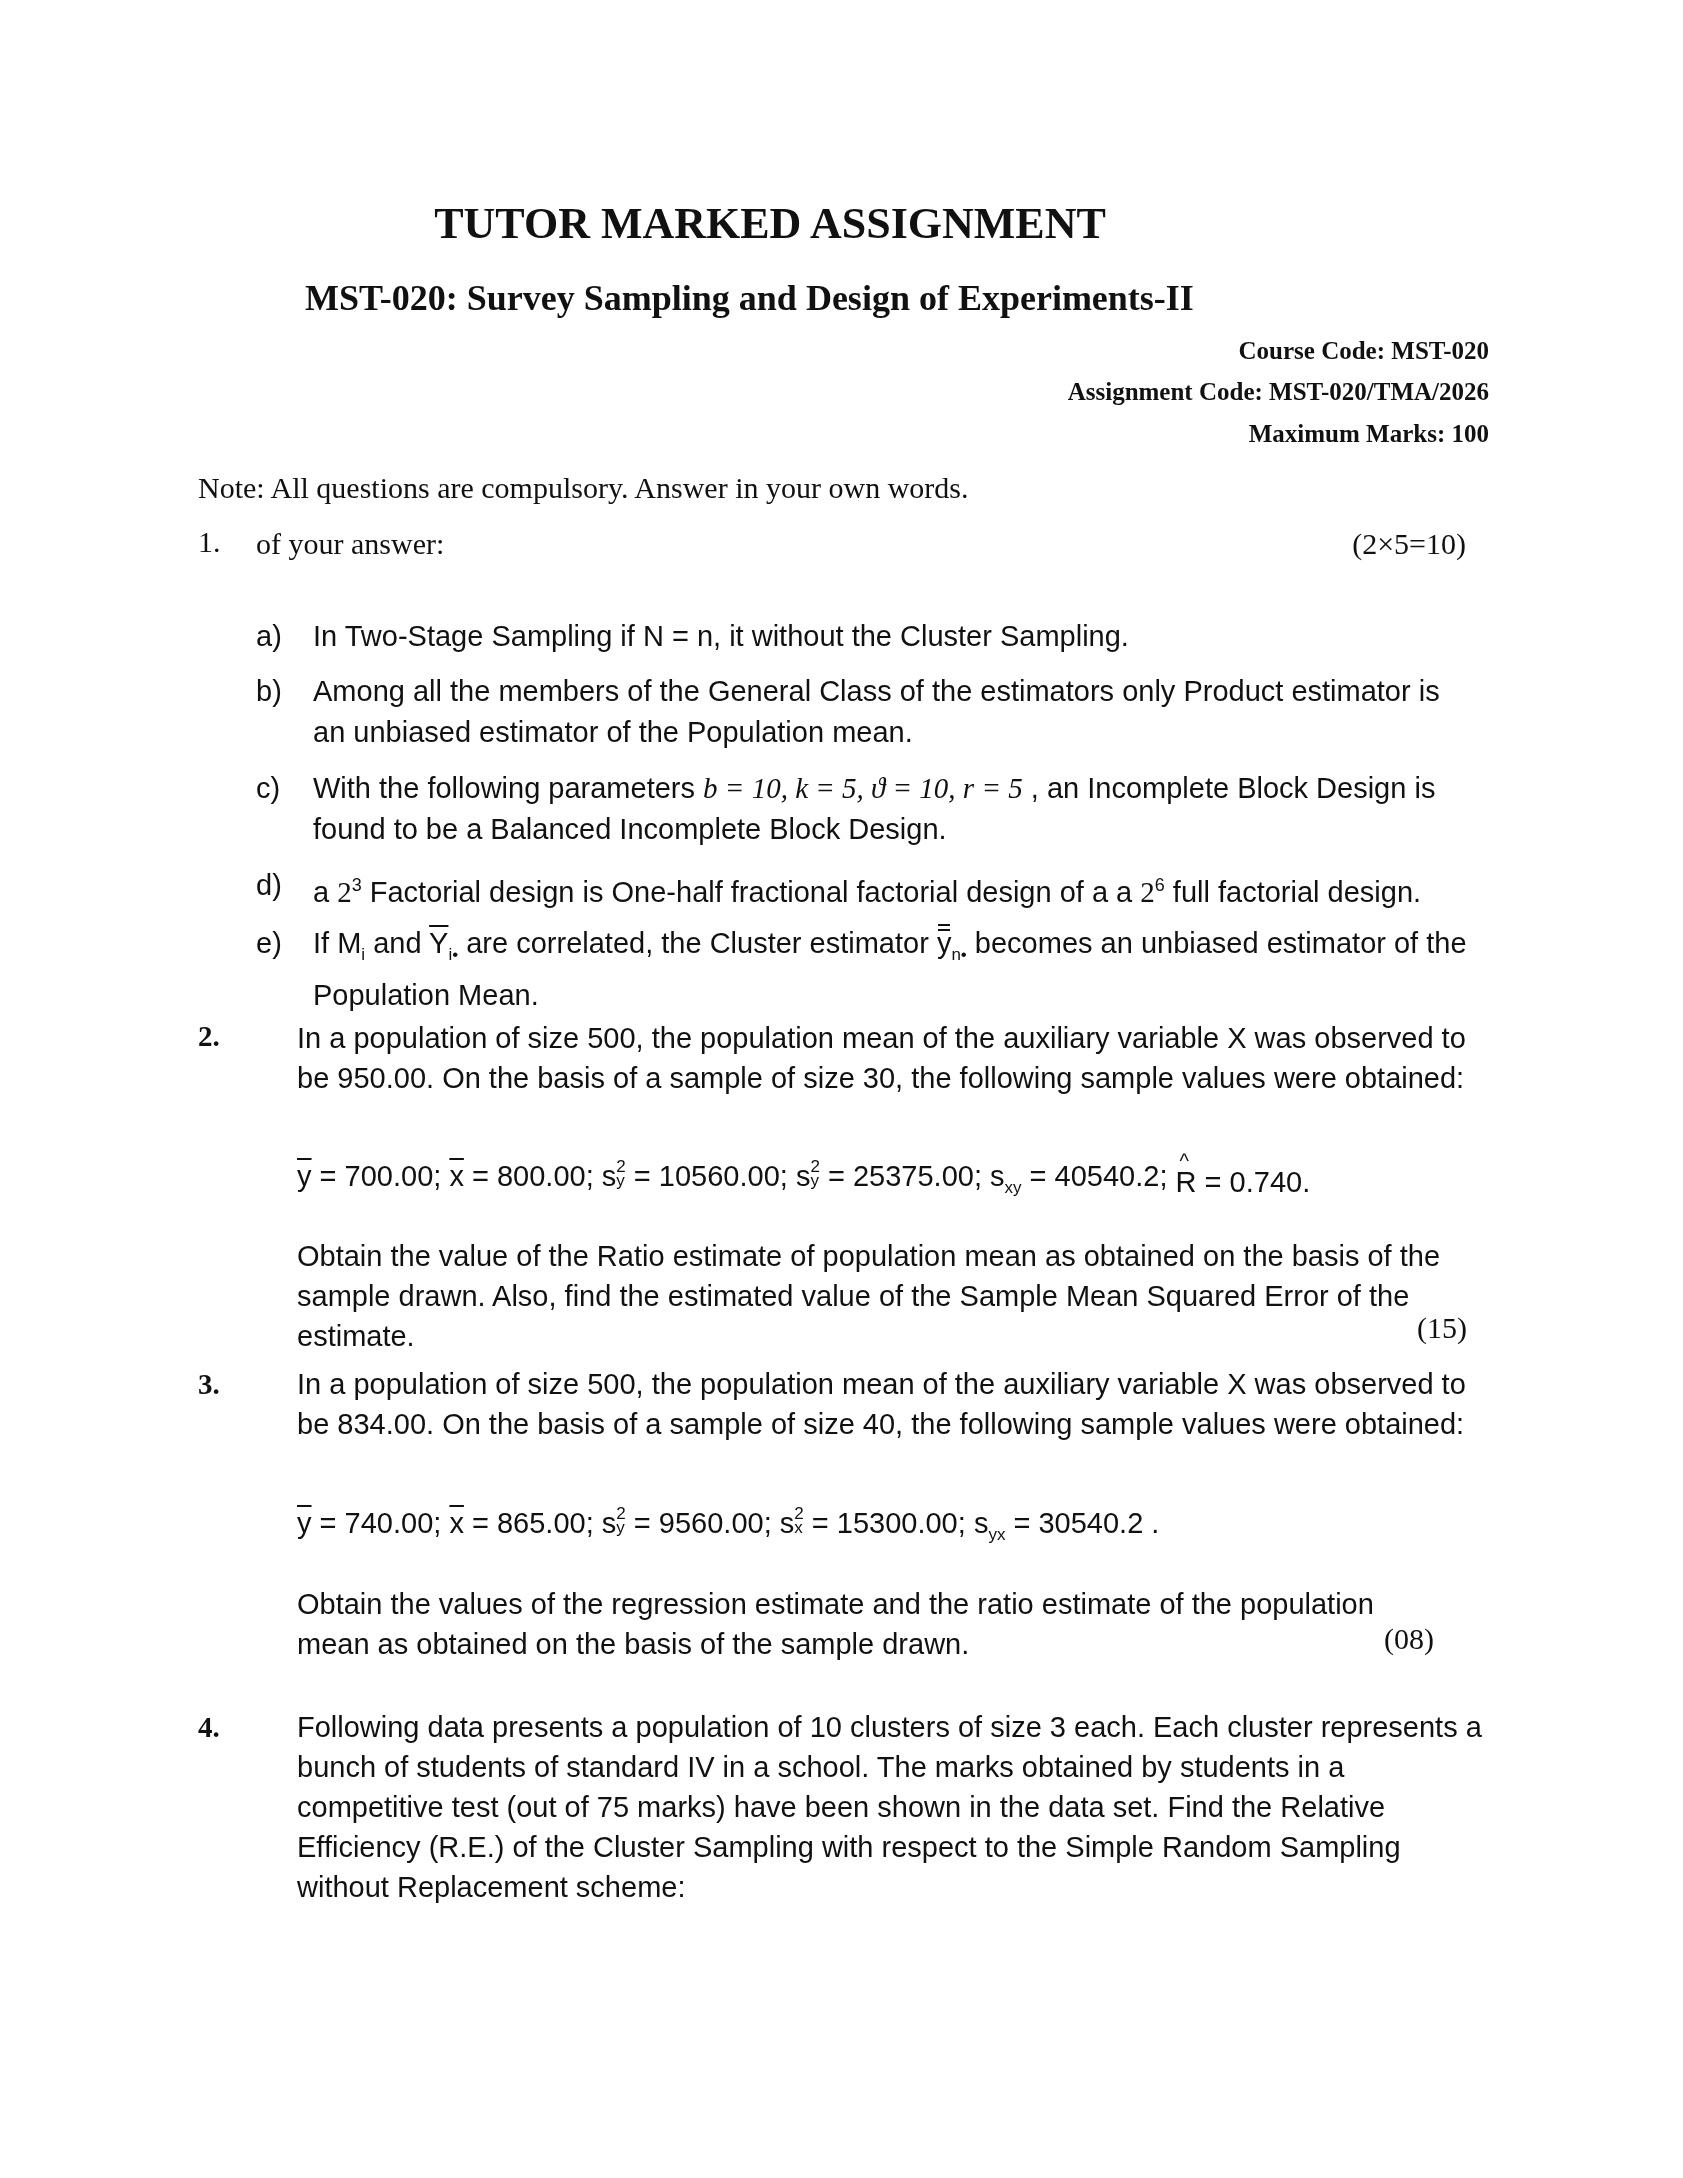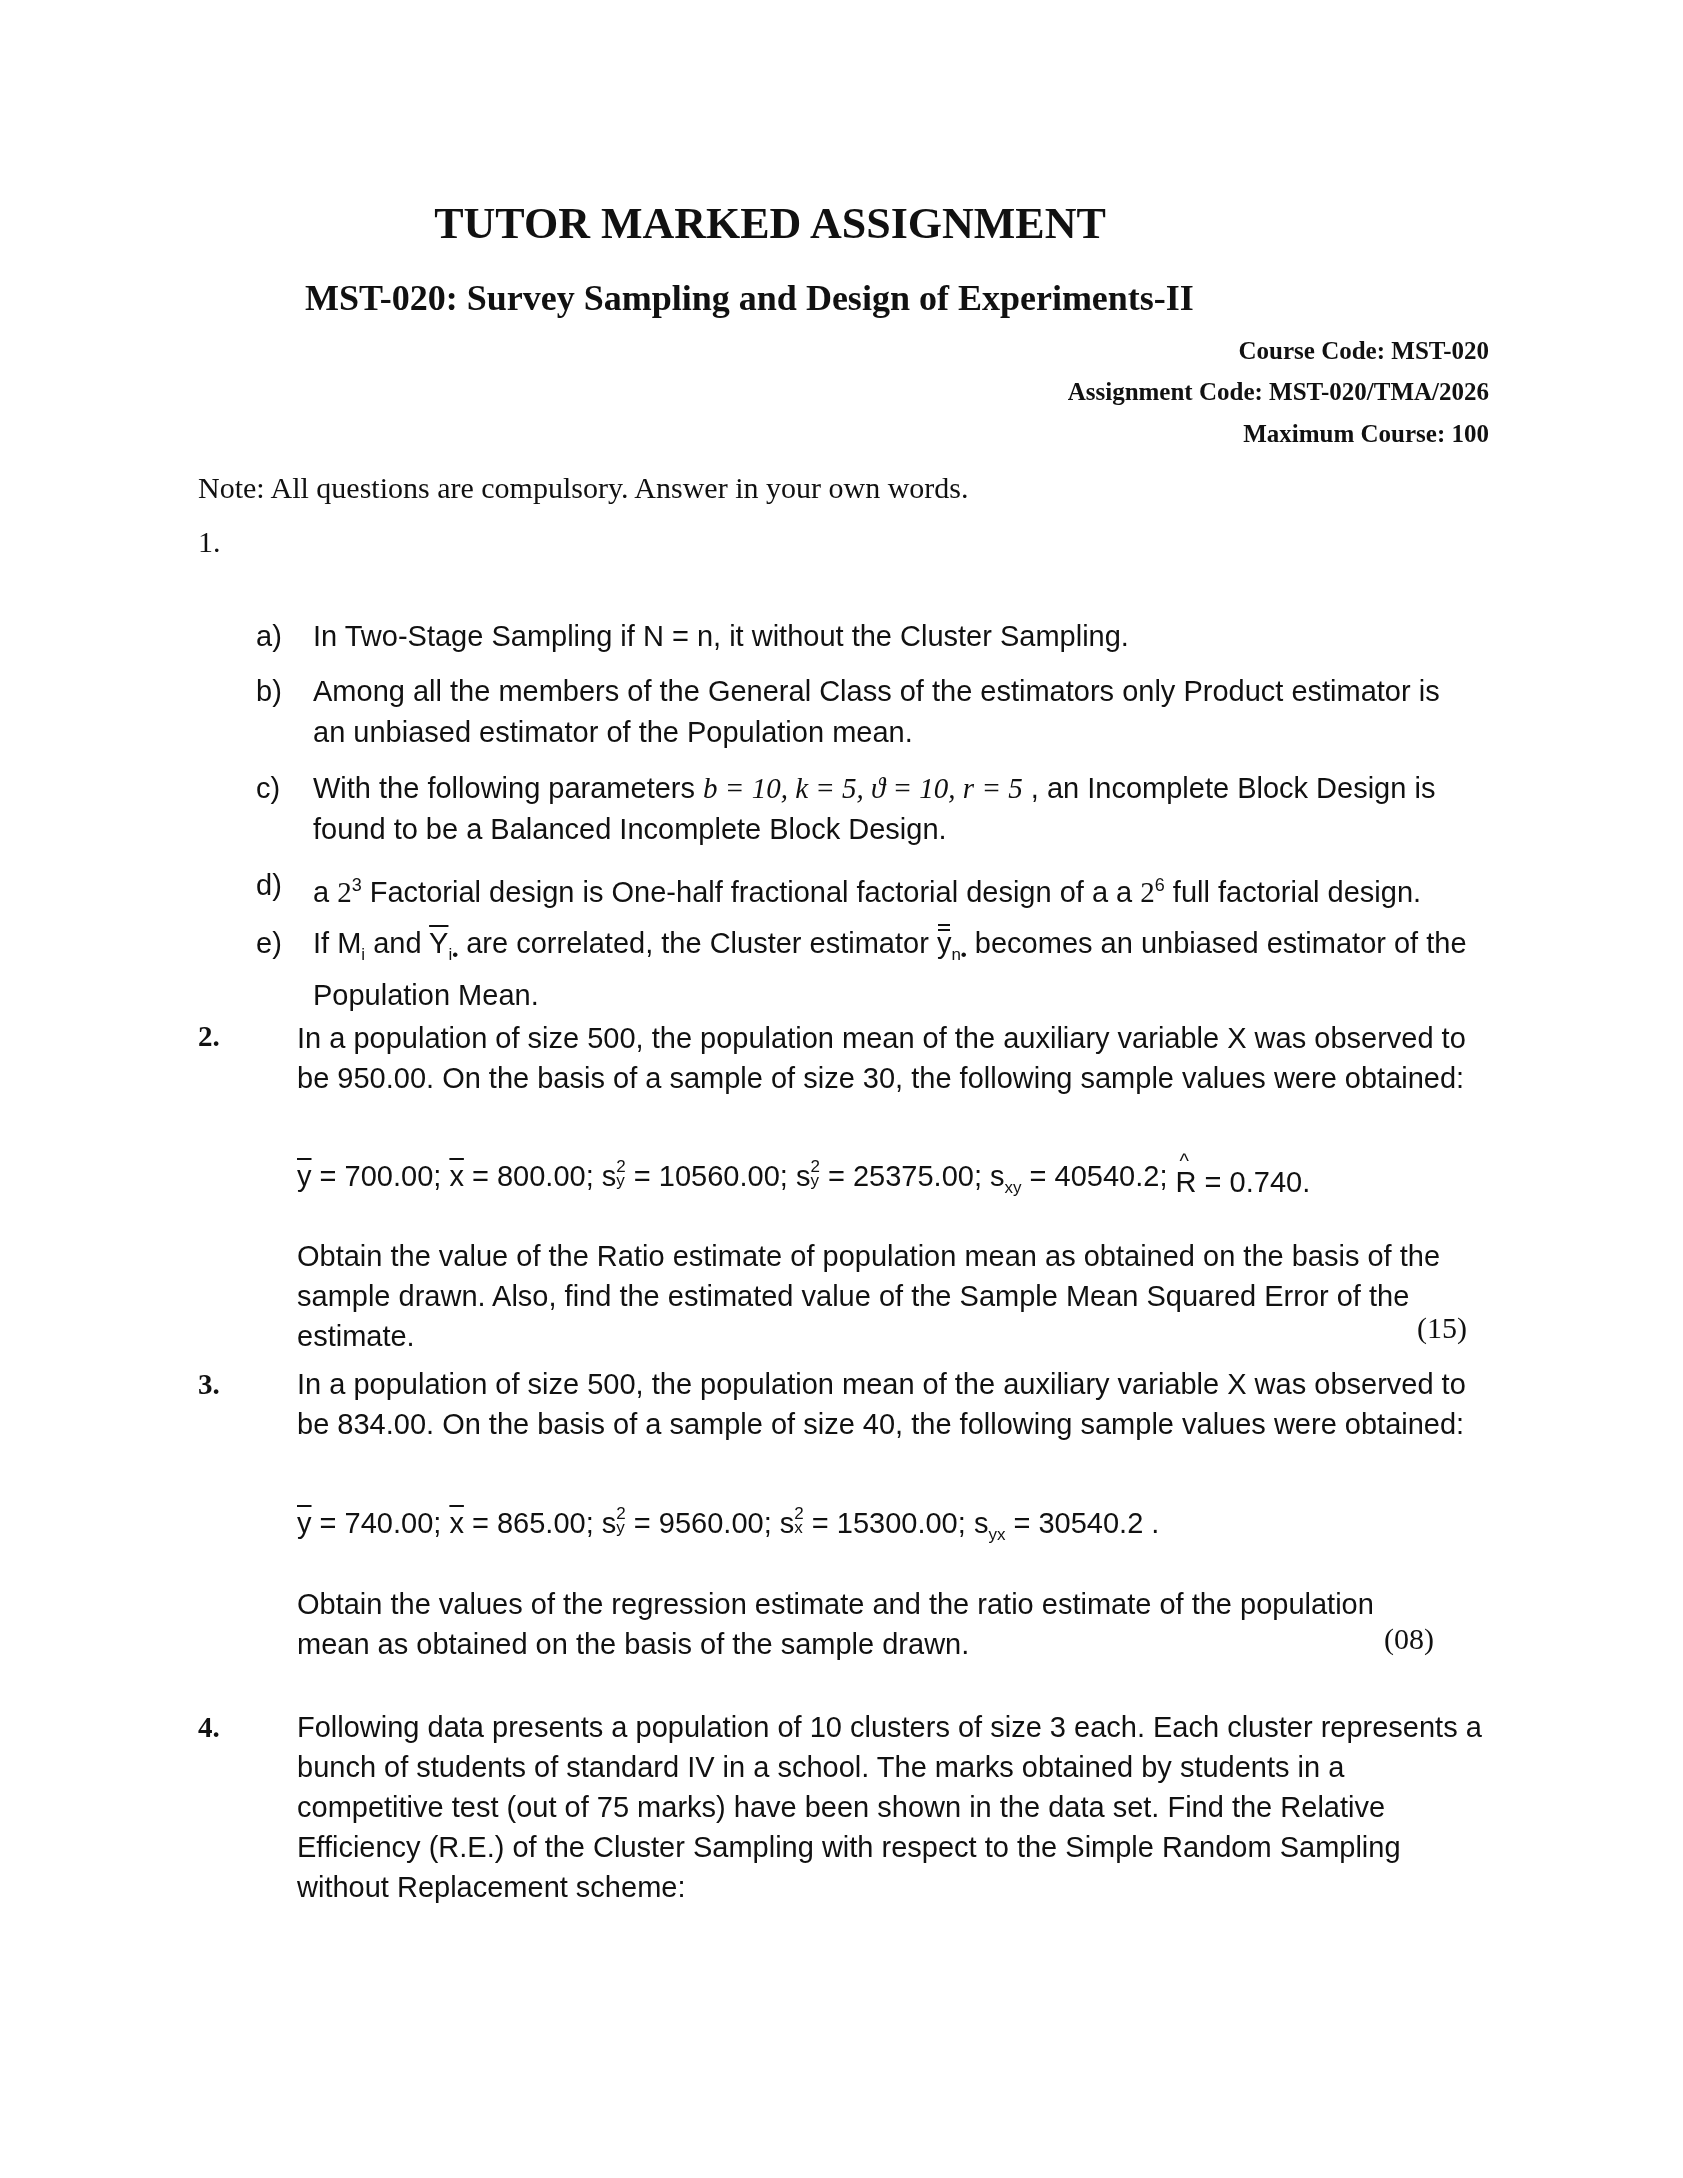--- a/index.html
+++ b/index.html
@@ -35,26 +35,30 @@
     .tiny { font-size: 17px; }
     .eq { font-size: 29px; left: 297px; white-space: nowrap; }
   </style>
 </head>
 <body>
 
 <div class="abs serif title">TUTOR MARKED ASSIGNMENT</div>
 <div class="abs serif subtitle">MST-020: Survey Sampling and Design of Experiments-II</div>
 <div class="abs serif meta" style="top:337px;">Course Code: MST-020</div>
 <div class="abs serif meta" style="top:378px;">Assignment Code: MST-020/TMA/2026</div>
-<div class="abs serif meta" style="top:420px;">Maximum Course: 100</div>
+<div class="abs serif meta" style="top:420px;">Maximum Marks: 100</div>
 
 <div class="abs serif note">Note: All questions are compulsory. Answer in your own words.</div>
 
 <div class="abs serif q-num-serif" style="left:198px; top:525px;">1.</div>
 <div class="abs serif q1-text">
+  <div style="position:relative;">
+    <span>of your answer:</span>
+    <span class="marks" style="right:-12px;">(2×5=10)</span>
+  </div>
 </div>
 
 <div class="abs sans sub" style="top:616px;">
   <span class="lbl">a)</span>
   <span class="txt">In Two-Stage Sampling if N = n, it without the Cluster Sampling.</span>
 </div>
 
 <div class="abs sans sub" style="top:671px; width:1208px;">
   <span class="lbl">b)</span>
   <span class="txt">Among all the members of the General Class of the estimators only Product estimator is an unbiased estimator of the Population mean.</span>

